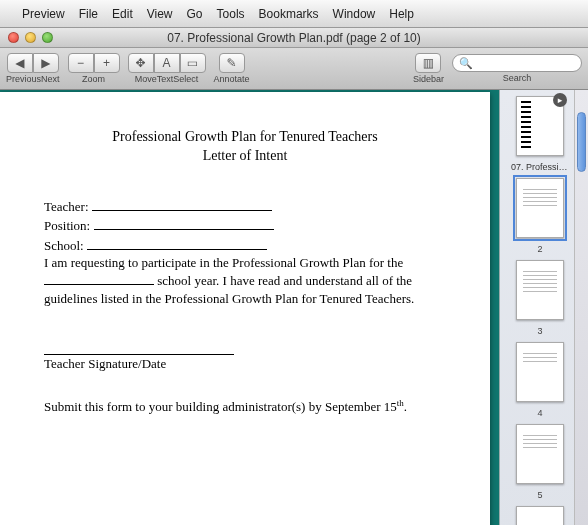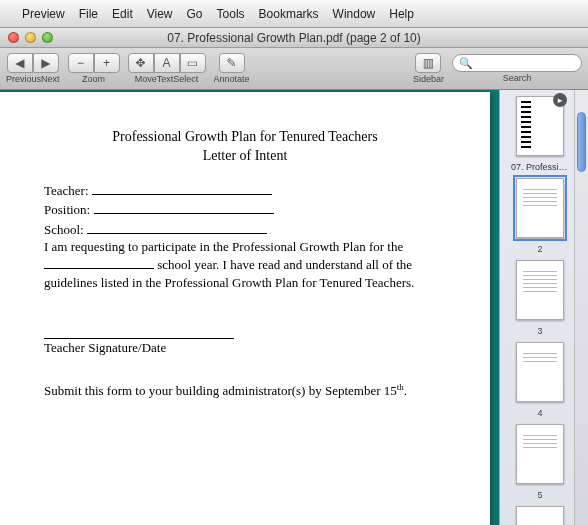--- a/index.html
+++ b/index.html
@@ -147,21 +147,21 @@
       </div>
     <div class="tlabel">Search</div>
   </div>
 </div>
 
 <div class="content">
   <div class="docpane">
     <div class="page">
       <h1>Professional Growth Plan for Tenured Teachers</h1>
       <h1>Letter of Intent</h1>
-      <div class="fieldrow" style="margin-top:16px"><span>Teacher:</span> <span class="blank"></span></div>
+      <div class="fieldrow" style="margin-top:32px"><span>Teacher:</span> <span class="blank"></span></div>
       <div class="fieldrow"><span>Position:</span> <span class="blank"></span></div>
       <div class="fieldrow"><span>School:</span> <span class="blank"></span></div>
       <div class="body">
         <span>I am requesting to participate in the Professional Growth Plan for the </span><br>
         <span class="blank" style="width:110px"></span><span> school year. I have read and understand all of the </span><br>
         <span>guidelines listed in the Professional Growth Plan for Tenured Teachers.</span>
       </div>
       <span class="sigline"></span>
       <div>Teacher Signature/Date</div>
       <div class="submit"><span>Submit this form to your building administrator(s) by September 15</span><sup>th</sup><span>.</span></div>

